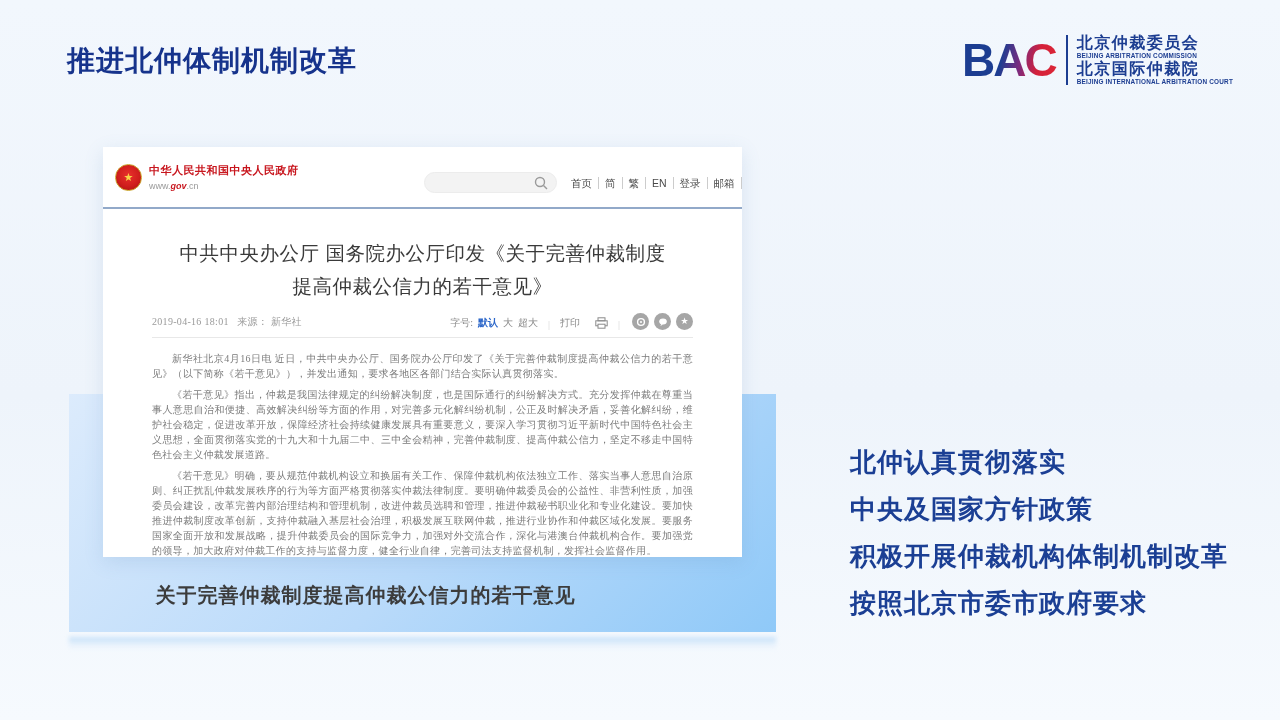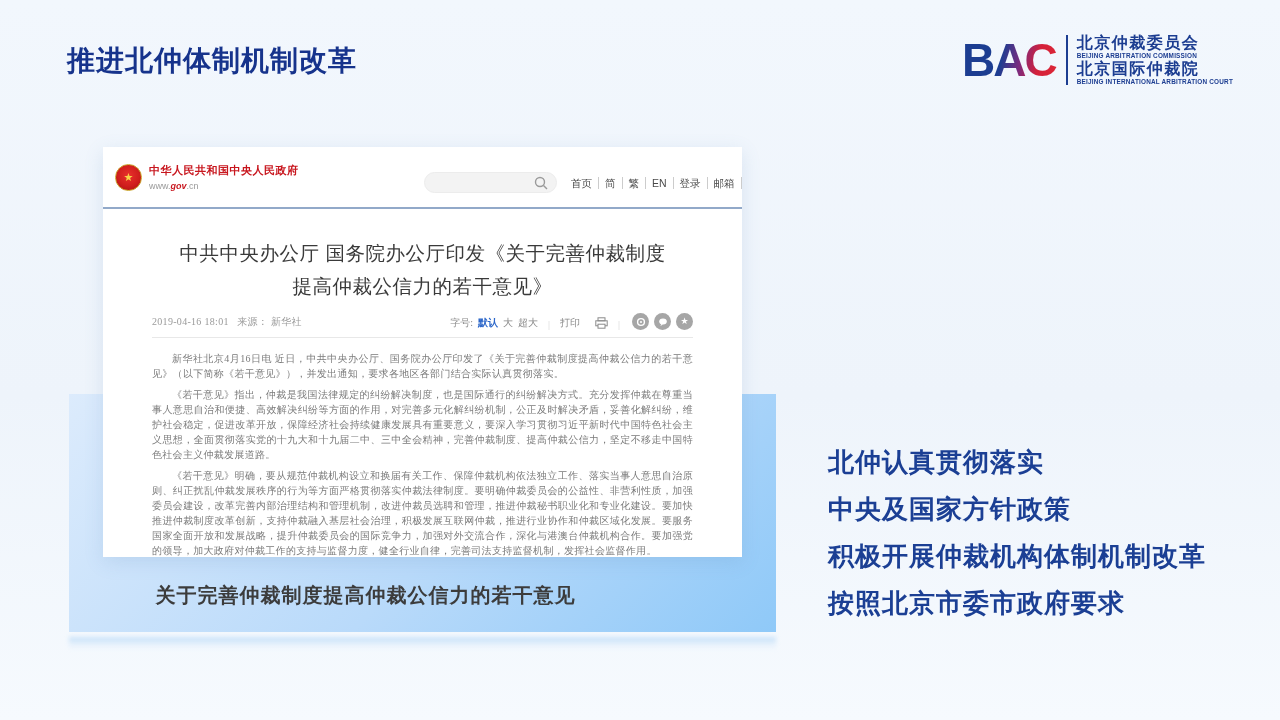--- a/index.html
+++ b/index.html
@@ -92,21 +92,21 @@
   .meta-rule { margin-top:7px; height:1px; background:#e8e8e8; }
 
   .body-text { margin-top:13px; }
   .body-text p {
     font-family:"Liberation Serif","DejaVu Serif",serif;
     font-size:10px; color:#7b7b7b; line-height:15px; text-align:justify;
     text-indent:2em; margin-bottom:6px; letter-spacing:0.3px;
   }
 
   
-  .key-points { position:absolute; left:828px; top:449px; }
+  .key-points { position:absolute; left:850px; top:449px; }
   .key-point {
     font-size:26px; font-weight:bold; color:#1b3f94; line-height:27px;
     margin-bottom:20px; letter-spacing:1px; white-space:nowrap;
   }
 </style>
 </head>
 <body>
 
 <div class="slide">
 

